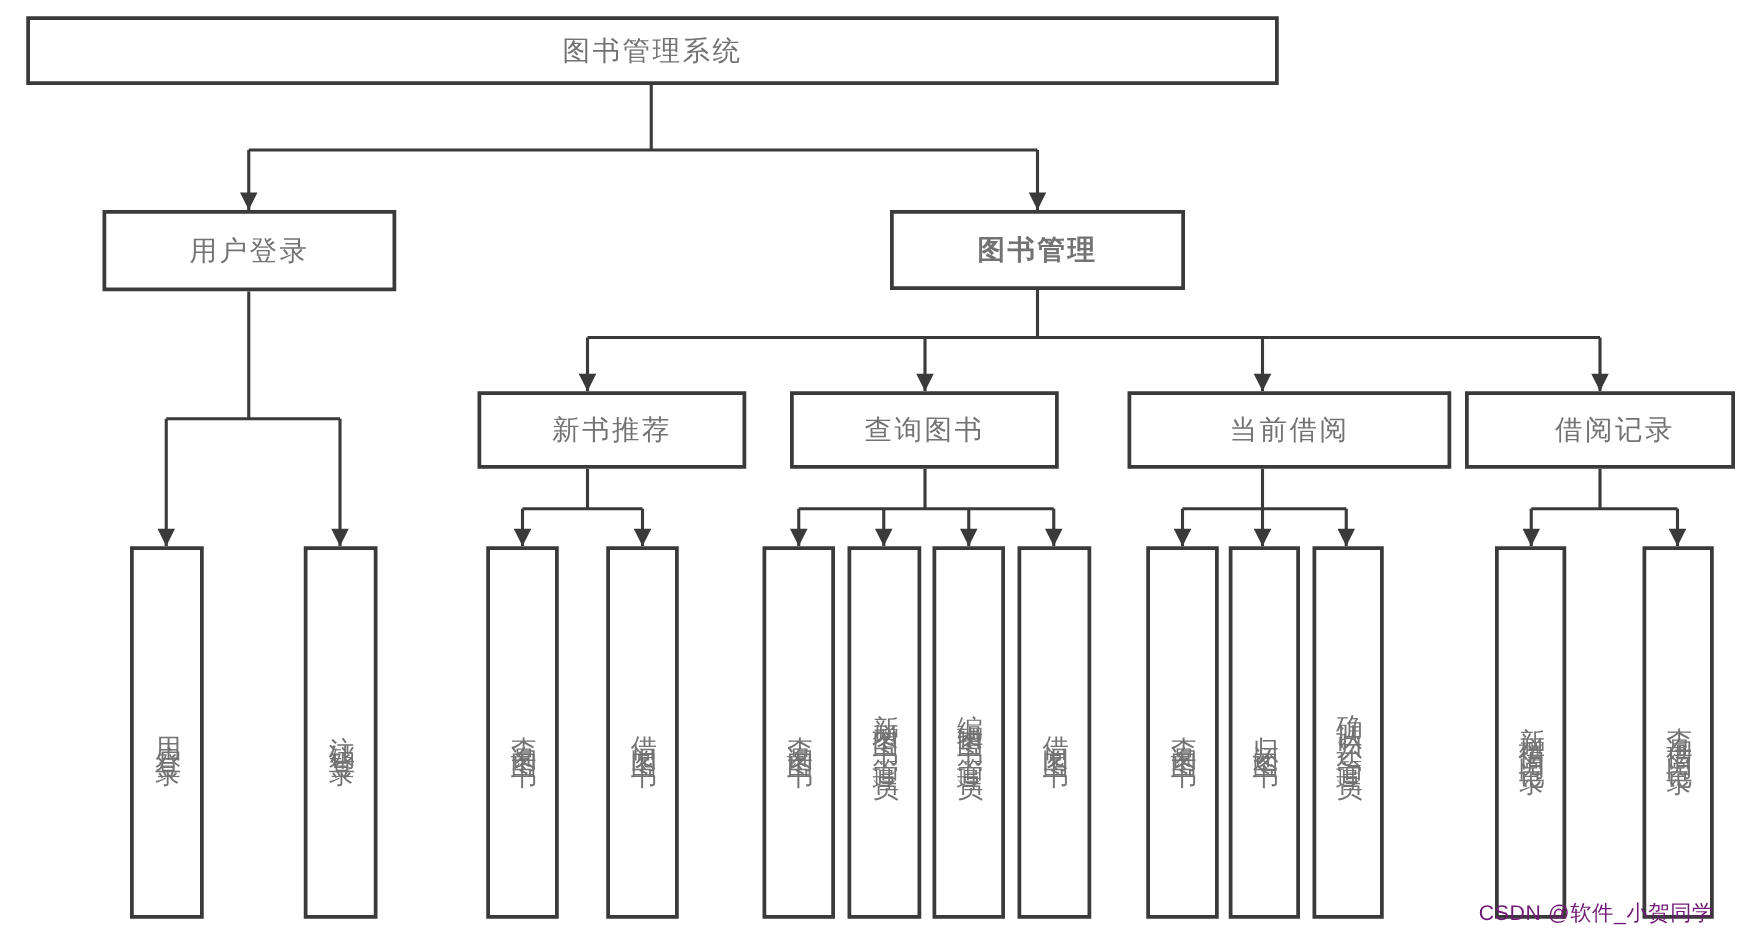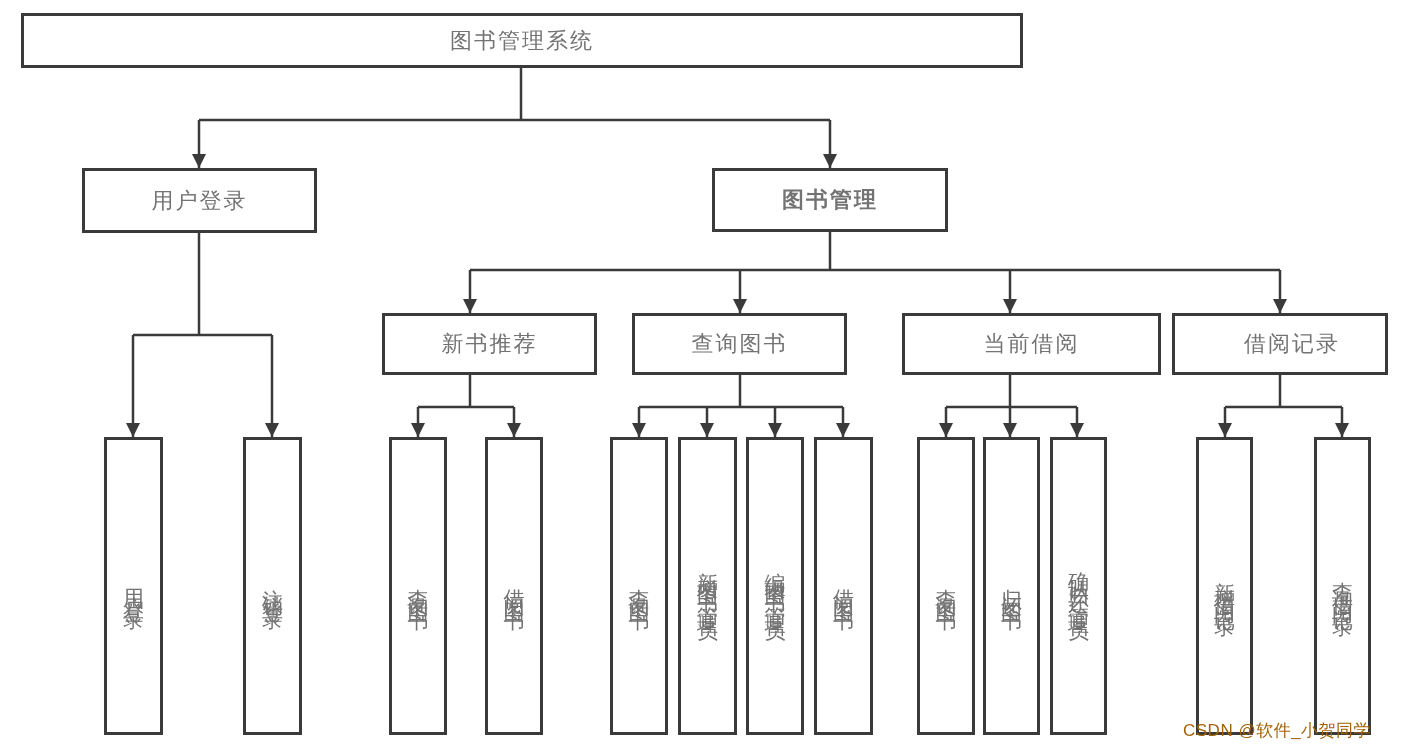--- a/index.html
+++ b/index.html
@@ -41,21 +41,21 @@
     text-orientation: mixed;
     font-size: 21px;
     letter-spacing: 7px;
     white-space: normal;
   }
   .watermark {
     position: absolute;
     left: 1183px;
     top: 719px;
     font-size: 17px;
-    color: #a16207;
+    color: #701a75;
     letter-spacing: 0.5px;
   }
 </style>
 </head>
 <body>
 
 <div class="canvas">
 
   <svg class="connectors" width="1405" height="747" viewBox="0 0 1405 747">
     <defs>

